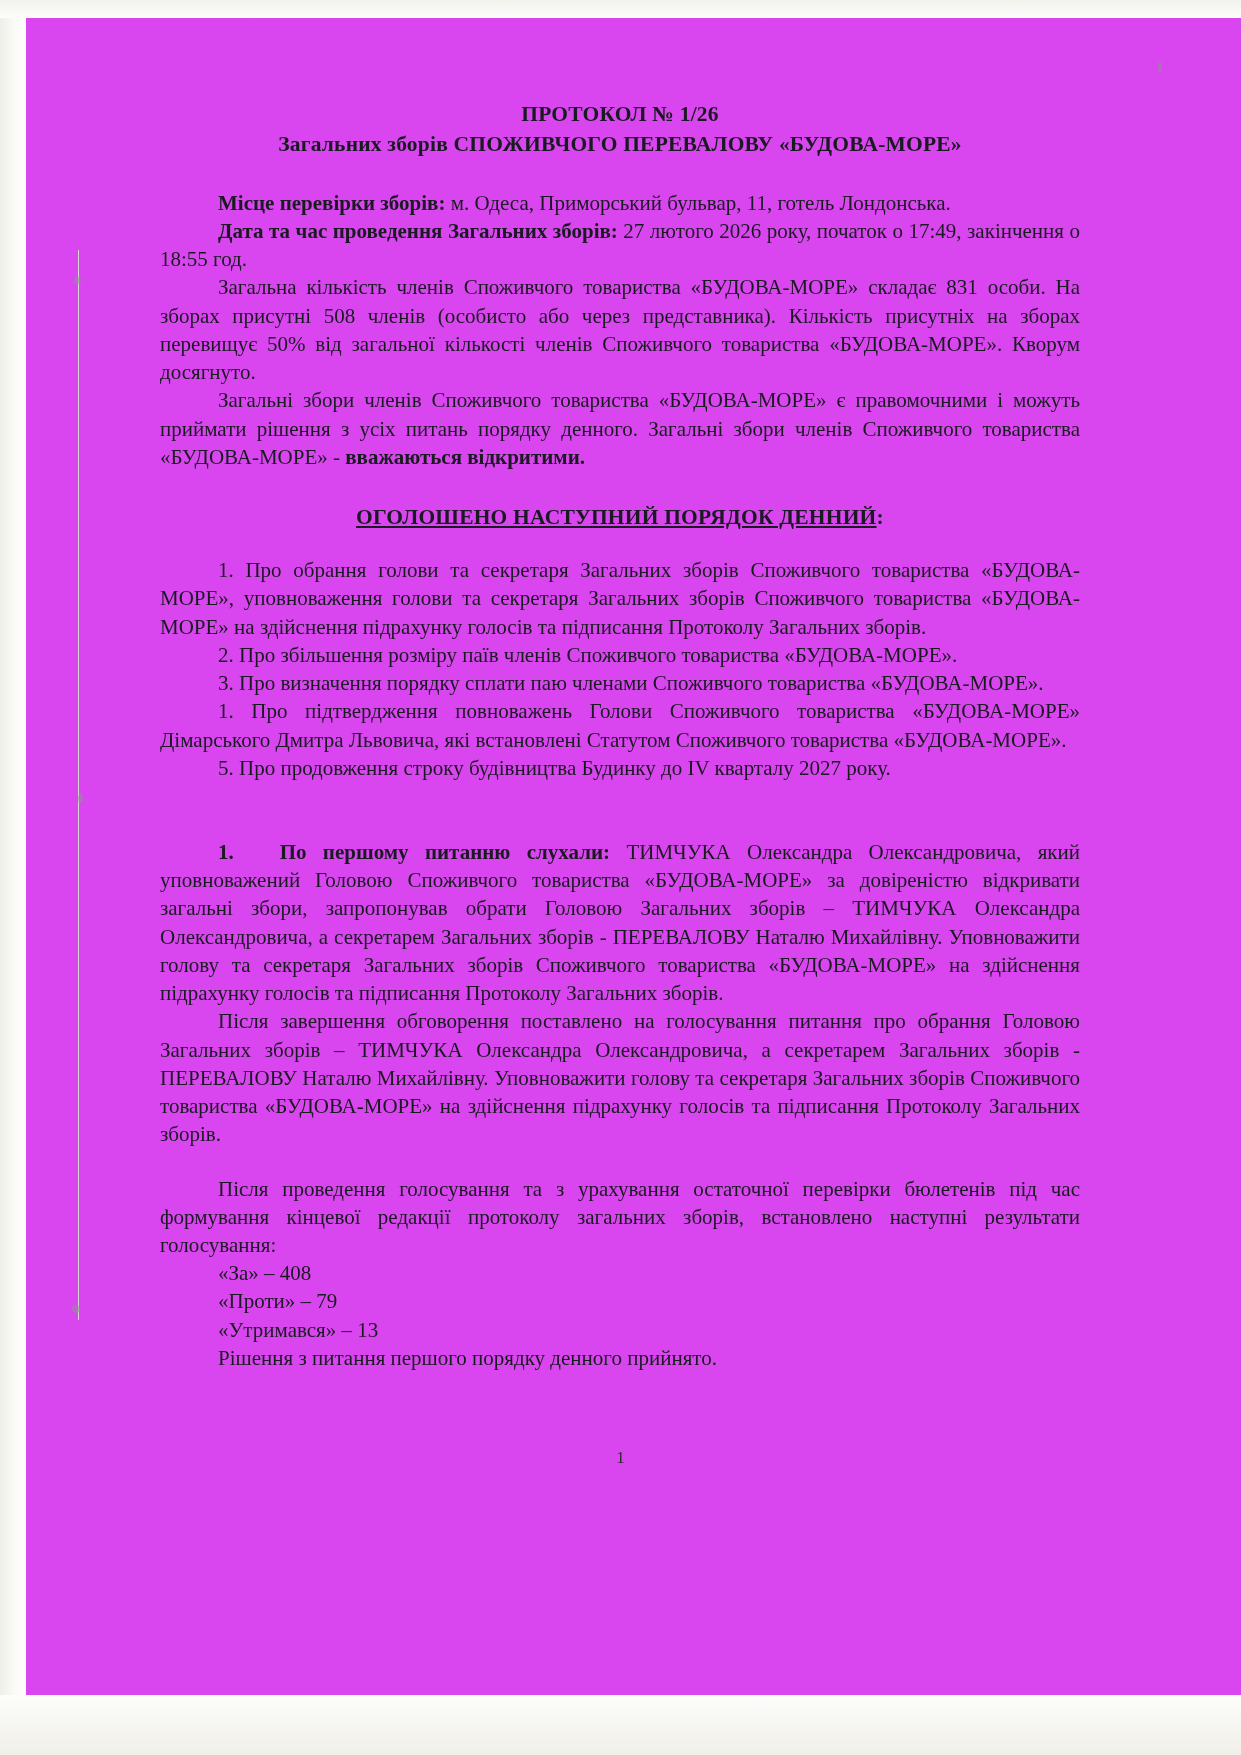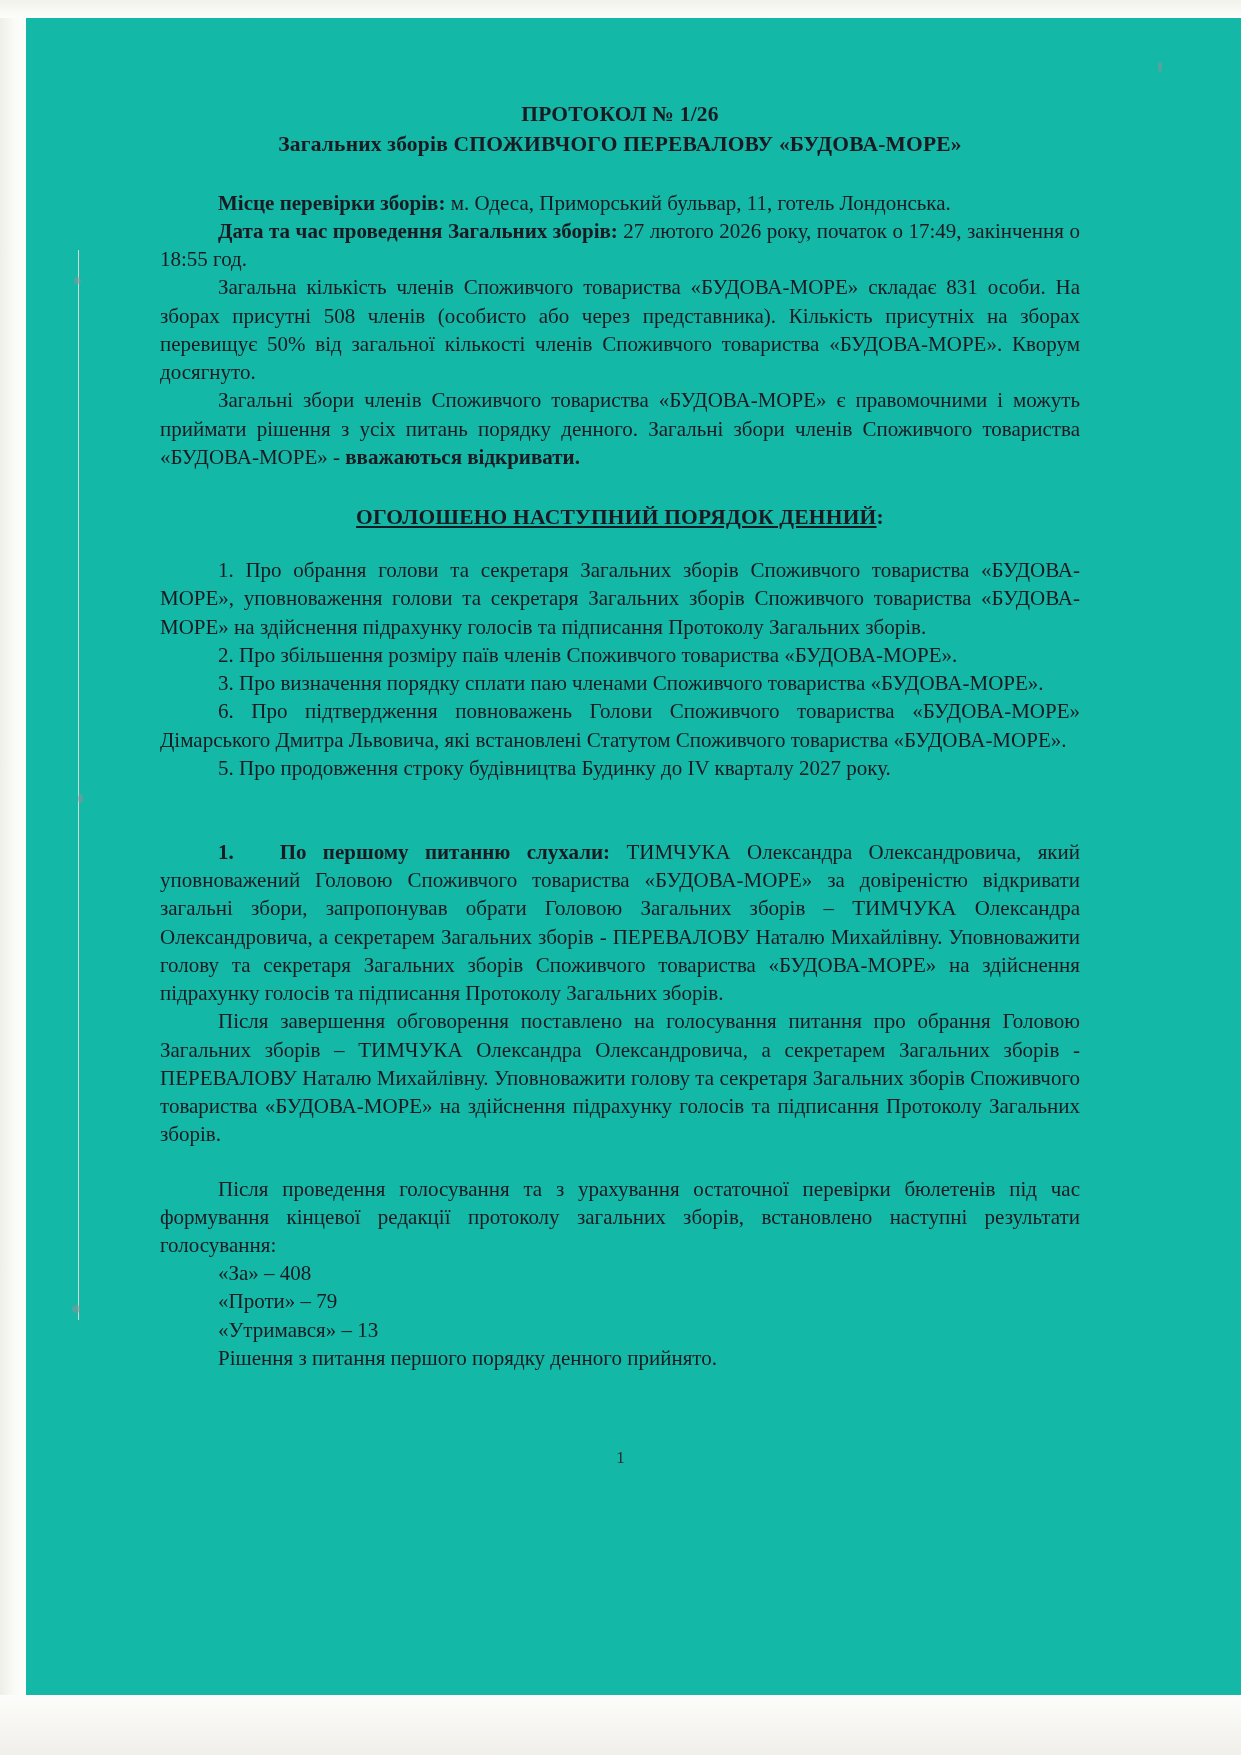--- a/index.html
+++ b/index.html
@@ -11,21 +11,21 @@
     width: 1241px;
     height: 1755px;
     position: relative;
     font-family: "Liberation Serif", "DejaVu Serif", serif;
     color: #1a1a22;
     overflow: hidden;
   }
   .page {
     position: absolute;
     inset: 0;
-    background: #14b8a6;
+    background: #d946ef;
   }
   
   .scan-edge-left {
     position: absolute;
     left: 0; top: 0;
     width: 26px; height: 100%;
     background: linear-gradient(to right, #efefe9 0%, #fbfbf8 60%, #fdfdfb 100%);
   }
   .scan-edge-top {
     position: absolute;
@@ -129,32 +129,32 @@
     </div>
 
     <div class="sp-30"></div>
 
     <p class="indent"><span class="b">Місце перевірки зборів:</span><span> м. Одеса, Приморський бульвар, 11, готель Лондонська.</span></p>
 
     <p class="indent"><span class="b">Дата та час проведення Загальних зборів:</span><span> 27 лютого 2026 року, початок о 17:49, закінчення о 18:55 год.</span></p>
 
     <p class="indent">Загальна кількість членів Споживчого товариства «БУДОВА-МОРЕ» складає 831 особи. На зборах присутні 508 членів (особисто або через представника). Кількість присутніх на зборах перевищує 50% від загальної кількості членів Споживчого товариства «БУДОВА-МОРЕ». Кворум досягнуто.</p>
 
-    <p class="indent"><span>Загальні збори членів Споживчого товариства «БУДОВА-МОРЕ» є правомочними і можуть приймати рішення з усіх питань порядку денного. Загальні збори членів Споживчого товариства «БУДОВА-МОРЕ» - </span><span class="b">вважаються відкривати.</span></p>
+    <p class="indent"><span>Загальні збори членів Споживчого товариства «БУДОВА-МОРЕ» є правомочними і можуть приймати рішення з усіх питань порядку денного. Загальні збори членів Споживчого товариства «БУДОВА-МОРЕ» - </span><span class="b">вважаються відкритими.</span></p>
 
     <div class="sp-34"></div>
 
     <div class="section-head"><span class="u">ОГОЛОШЕНО НАСТУПНИЙ ПОРЯДОК ДЕННИЙ</span><span>:</span></div>
 
     <div class="sp-26"></div>
 
     <p class="indent">1. Про обрання голови та секретаря Загальних зборів Споживчого товариства «БУДОВА-МОРЕ», уповноваження голови та секретаря Загальних зборів Споживчого товариства «БУДОВА-МОРЕ» на здійснення підрахунку голосів та підписання Протоколу Загальних зборів.</p>
     <p class="indent">2. Про збільшення розміру паїв членів Споживчого товариства «БУДОВА-МОРЕ».</p>
     <p class="indent">3. Про визначення порядку сплати паю членами Споживчого товариства «БУДОВА-МОРЕ».</p>
-    <p class="indent">6. Про підтвердження повноважень Голови Споживчого товариства «БУДОВА-МОРЕ» Дімарського Дмитра Львовича, які встановлені Статутом Споживчого товариства «БУДОВА-МОРЕ».</p>
+    <p class="indent">1. Про підтвердження повноважень Голови Споживчого товариства «БУДОВА-МОРЕ» Дімарського Дмитра Львовича, які встановлені Статутом Споживчого товариства «БУДОВА-МОРЕ».</p>
     <p class="indent">5. Про продовження строку будівництва Будинку до IV кварталу 2027 року.</p>
 
     <div class="sp-30"></div>
 
 
     <div class="sp-26"></div>
 
     <p class="indent"><span class="b">1.</span><span class="tab-mid"></span><span class="b">По першому питанню слухали:</span><span> ТИМЧУКА Олександра Олександровича, який уповноважений Головою Споживчого товариства «БУДОВА-МОРЕ» за довіреністю відкривати загальні збори, запропонував обрати Головою Загальних зборів – ТИМЧУКА Олександра Олександровича, а секретарем Загальних зборів - ПЕРЕВАЛОВУ Наталю Михайлівну. Уповноважити голову та секретаря Загальних зборів Споживчого товариства «БУДОВА-МОРЕ» на здійснення підрахунку голосів та підписання Протоколу Загальних зборів.</span></p>
 
 

